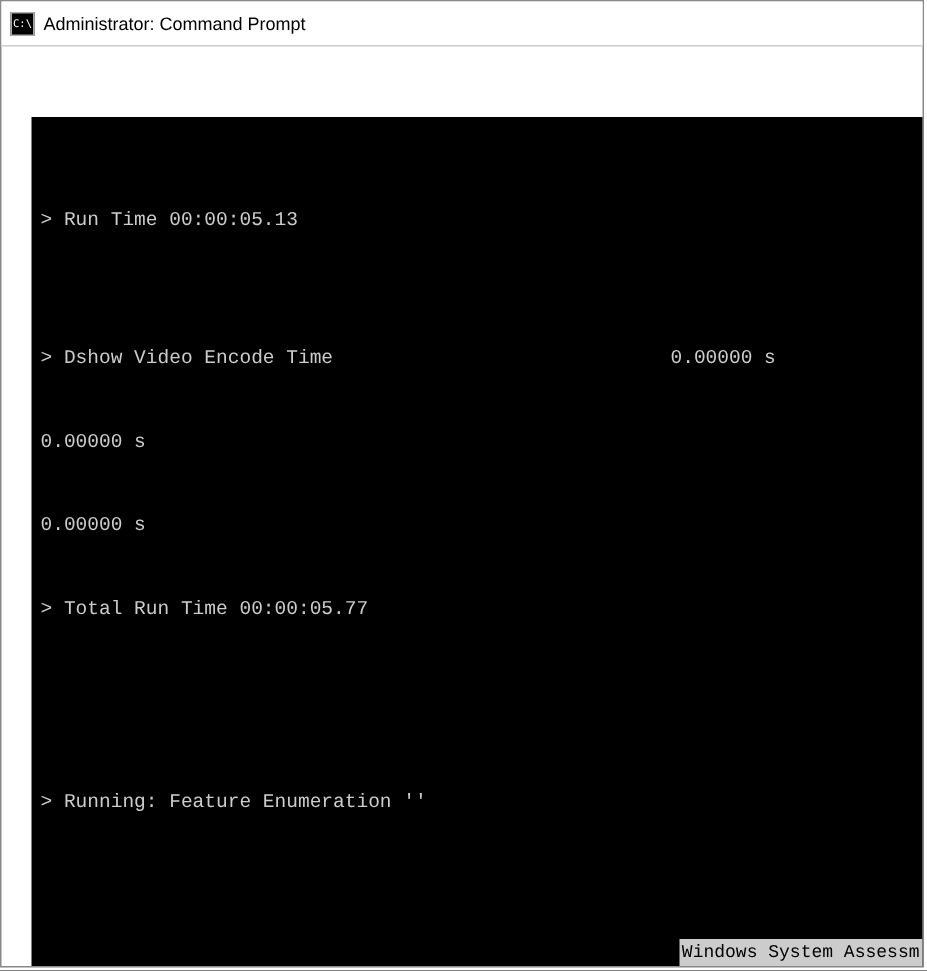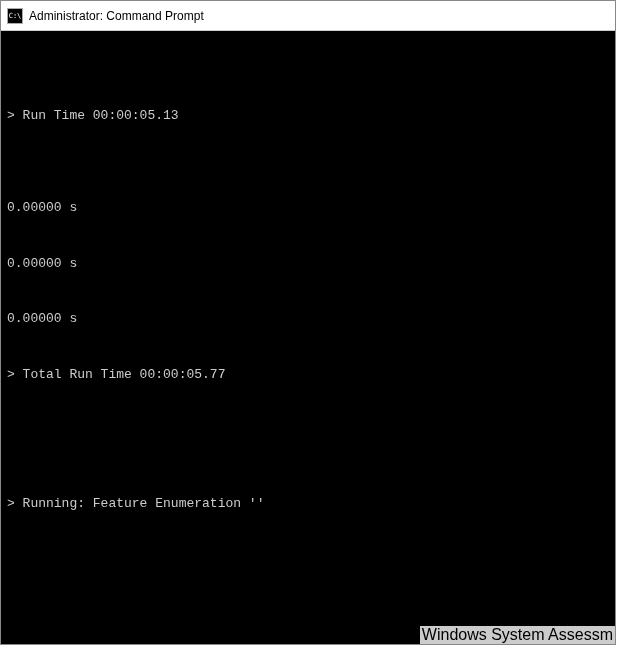--- a/index.html
+++ b/index.html
@@ -9,20 +9,21 @@
       width: 618px;
       height: 647px;
       overflow: hidden;
     }
     .window {
       border: 1px solid #888;
       width: 616px;
       height: 645px;
       display: flex;
       flex-direction: column;
+      gap: 47px;
     }
     .titlebar {
       background: #fff;
       height: 30px;
       display: flex;
       align-items: center;
       padding: 0 6px;
       border-bottom: 1px solid #ccc;
     }
     .titlebar-icon {
@@ -44,55 +45,56 @@
     }
     .titlebar-text {
       font-family: 'Segoe UI', Tahoma, sans-serif;
       font-size: 12px;
       color: #000;
     }
     .terminal {
       flex: 1;
       background: #000;
       color: #ccc;
-      padding: 20px 6px;
+      padding: 4px 6px;
       font-size: 13px;
       line-height: 18.5px;
       white-space: pre;
       overflow: hidden;
       position: relative;
+      margin-left: 20px;
     }
     .line { display: block; white-space: pre; }
     .row { display: flex; }
     .col-left { width: 420px; white-space: pre; }
     .col-right { white-space: pre; }
     .footer-artifact {
       position: absolute;
       bottom: 0;
       right: 0;
       background: #ccc;
       color: #000;
-      font-size: 16px;
+      font-size: 12px;
       padding: 0 2px;
-      font-family: Liberation Sans, sans-serif;
+      font-family: Liberation Mono, monospace;
     }
   </style>
 </head>
 <body>
 
 <div class="window">
   <div class="titlebar">
     <div class="titlebar-icon"></div>
     <span class="titlebar-text">Administrator: Command Prompt</span>
   </div>
   <div class="terminal">
     
     <span class="line">&gt; Run Time 00:00:05.13</span>
     <div class="row"></div>
-    <div class="row"><span class="col-right">0.00000 s</span></div>
+    <div class="row"><span class="col-left">&gt; Dshow Video Encode Time</span><span class="col-right">0.00000 s</span></div>
     <div class="row"><span class="col-right">0.00000 s</span></div>
     <div class="row"><span class="col-right">0.00000 s</span></div>
     <span class="line">&gt; Total Run Time 00:00:05.77</span>
     <span class="line"> </span>
     
     <span class="line">&gt; Running: Feature Enumeration ''</span>
     
     
     
     

